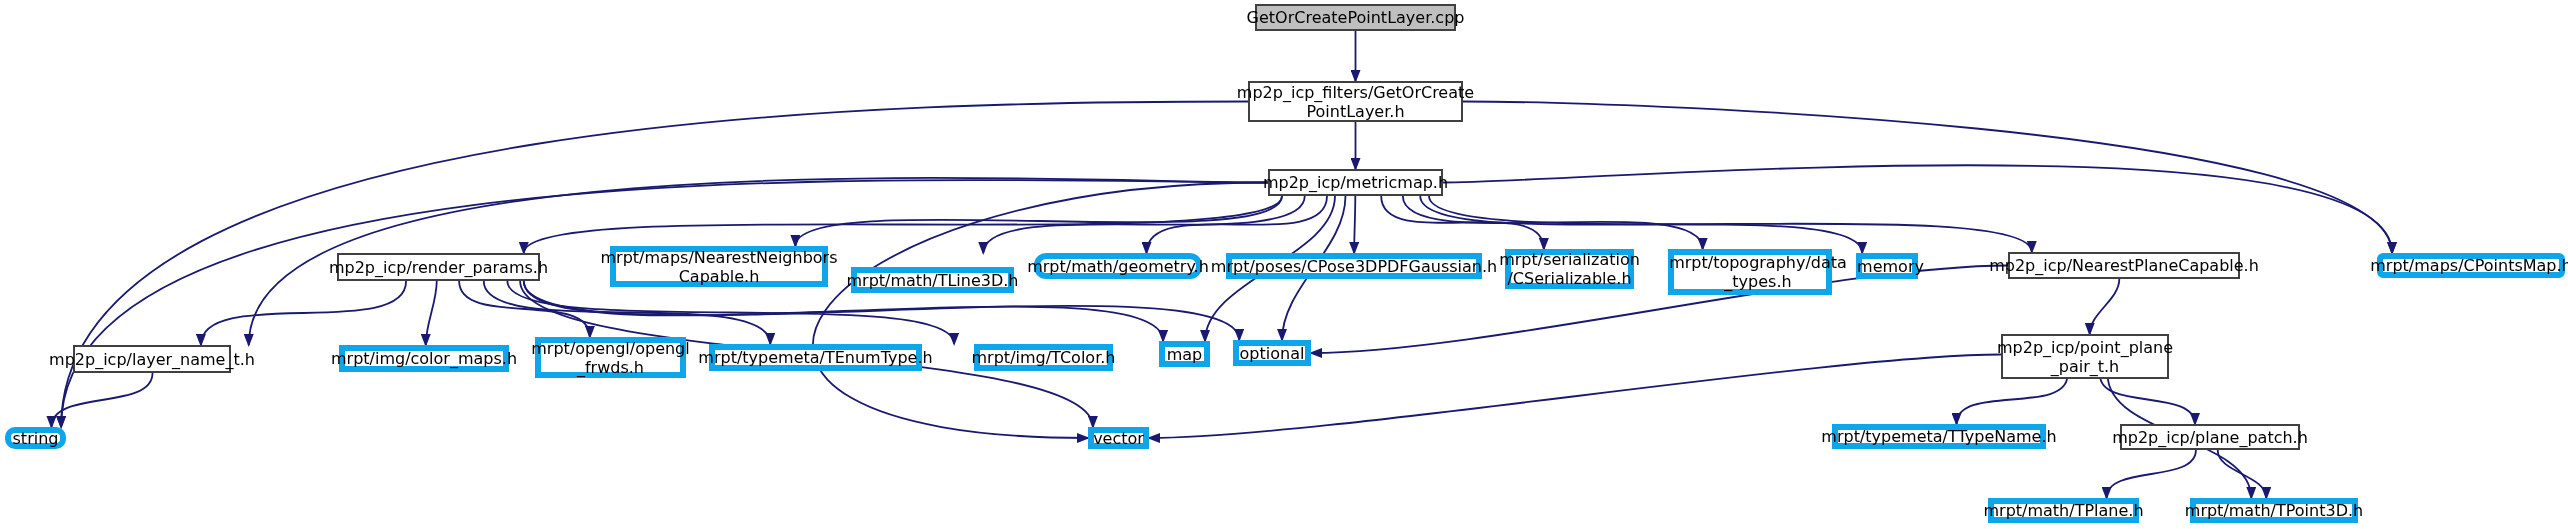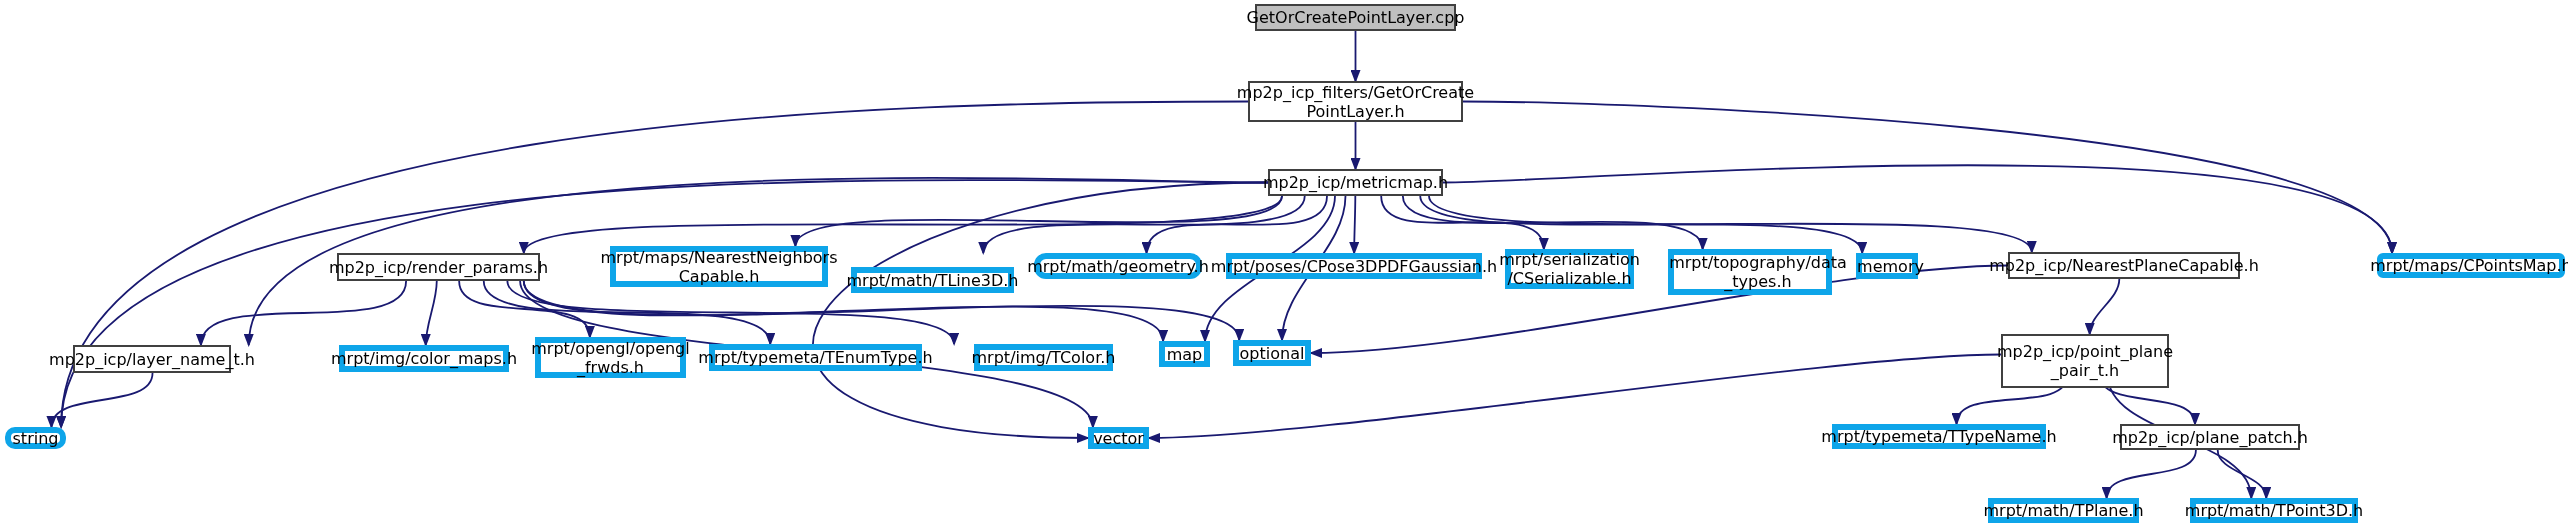--- a/index.html
+++ b/index.html
@@ -151,21 +151,21 @@
     </div>
     <div class="node external" style="left: 943px; top: 344px; width: 139px; height: 27px; margin-left: 31px;">
       <span>mrpt/img/TColor.h</span>
     </div>
     <div class="node external" style="left: 1159px; top: 341px; width: 51px; height: 26px;">
       <span>map</span>
     </div>
     <div class="node external" style="left: 1233px; top: 340px; width: 78px; height: 26px;">
       <span>optional</span>
     </div>
-    <div class="node internal" style="left: 2001px; top: 334px; width: 168px; height: 54px;">
+    <div class="node internal" style="left: 2001px; top: 334px; width: 168px; height: 45px;">
       <span>mp2p_icp/point_plane</span>
       <span>_pair_t.h</span>
     </div>
     <div class="node external" style="left: 5px; top: 427px; width: 61px; height: 22px; border-radius: 10px;">
       <span>string</span>
     </div>
     <div class="node external" style="left: 1088px; top: 427px; width: 61px; height: 22px;">
       <span>vector</span>
     </div>
     <div class="node external" style="left: 1832px; top: 424px; width: 214px; height: 25px;">

